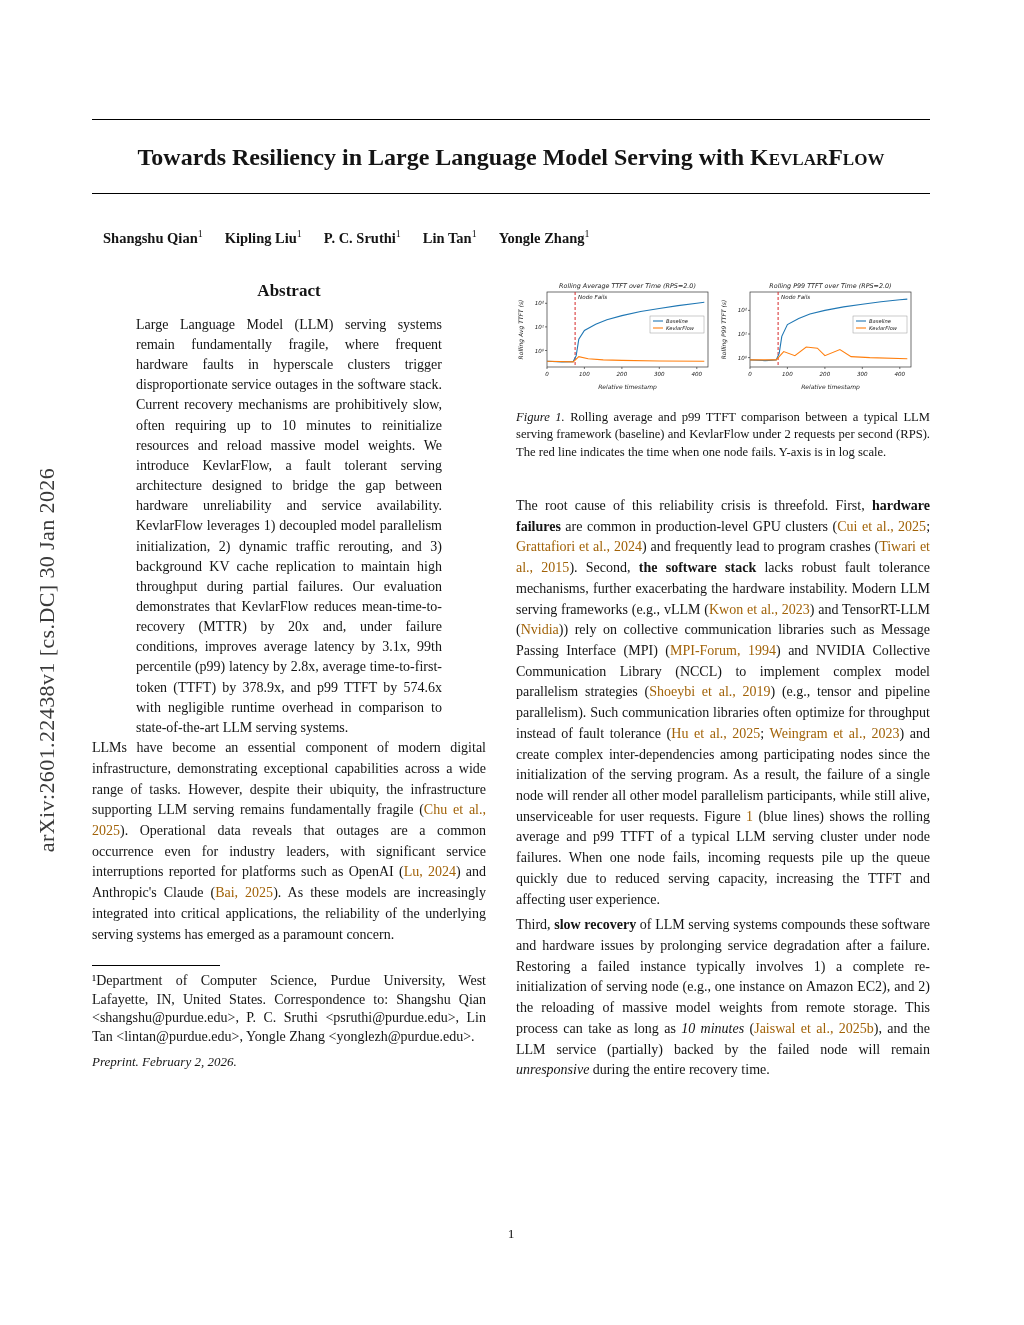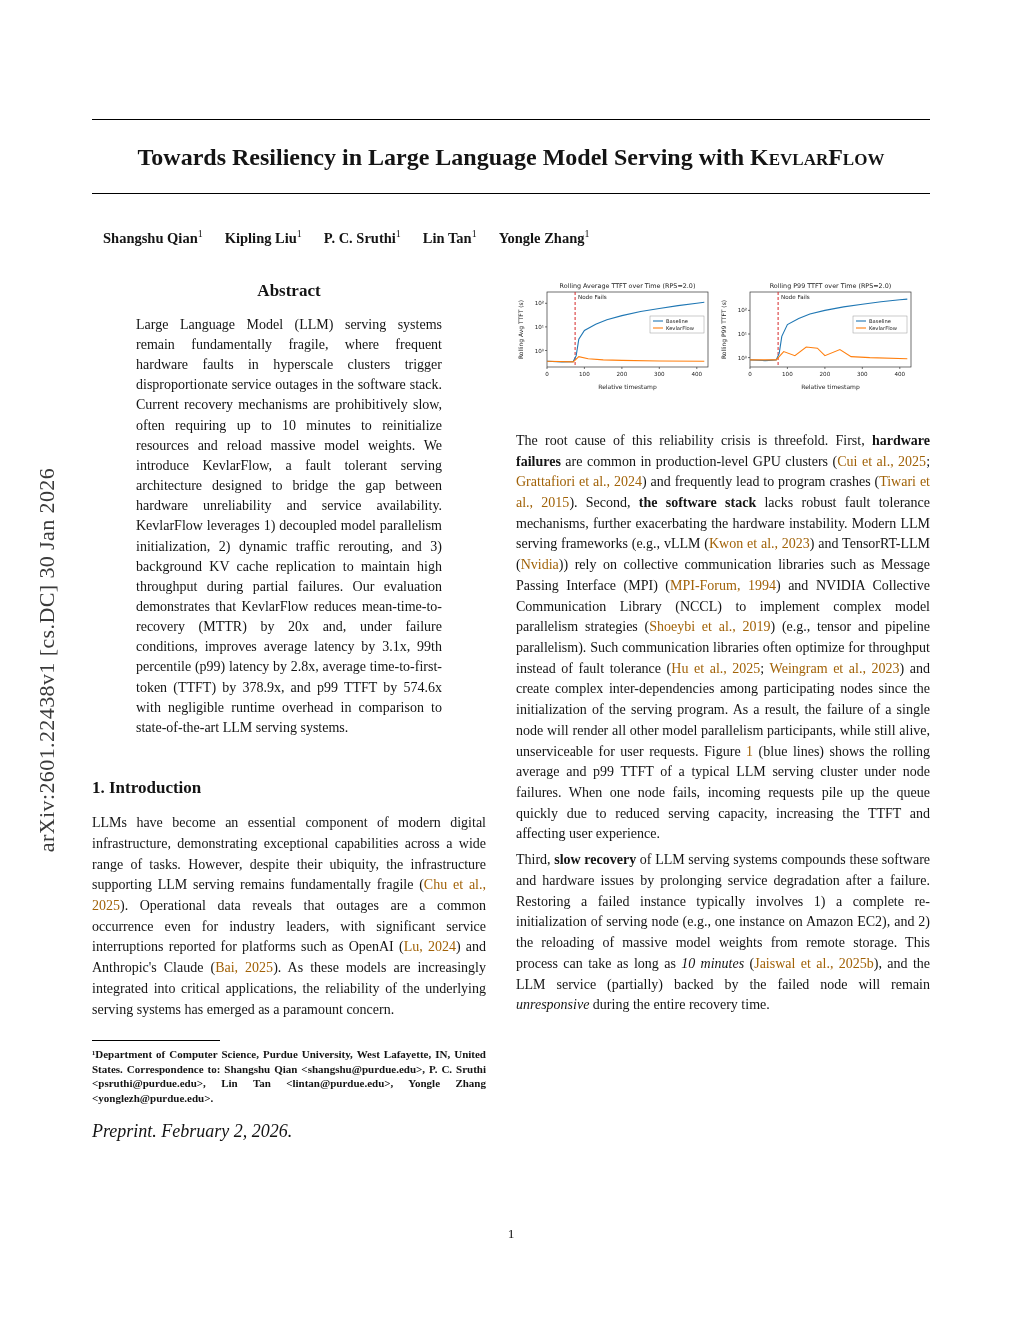--- a/index.html
+++ b/index.html
@@ -18,23 +18,23 @@
   .author sup{font-size:10px;font-weight:normal;}
   .columns{display:flex;margin-top:32px;}
   .col-left{width:394px;flex:none;}
   .col-right{flex:1;margin-left:30px;}
   .abstract-heading{text-align:center;font-size:17px;font-weight:bold;margin:2px 0 14px;}
   .abstract-text{margin:0 44px;font-size:14px;line-height:1.44;text-align:justify;}
   .section-heading{font-size:17px;font-weight:bold;margin:40px 0 15px;}
   .body-text{font-size:14px;line-height:1.48;text-align:justify;}
   .cite{color:#a16207;}
   .fn-rule{border:none;border-top:1px solid #000;width:128px;margin:20px 0 6px;}
-  .footnote{font-size:11px;line-height:1.32;text-align:justify;font-weight:bold;}
-  .preprint{font-size:18px;font-style:italic;margin-top:16px;}
-  .figure-row{display:flex;gap:6px;}
+  .footnote{font-size:14px;line-height:1.32;text-align:justify;}
+  .preprint{font-size:13px;font-style:italic;margin-top:8px;}
+  .figure-row{display:flex;gap:6px;font-style:italic;}
   .chart-box{flex:none;}
   svg text{font-family:"DejaVu Sans",sans-serif;fill:#222;}
   .figure-caption{font-size:12.6px;line-height:1.38;text-align:justify;margin-top:13px;}
   .para{margin-top:0;}
   .para-1{margin-top:35px;}
   .para-2{margin-top:5px;}
   .page-number{position:absolute;top:1226px;left:0;width:100%;text-align:center;font-size:13.5px;}
 </style>
 </head>
 <body>
@@ -52,21 +52,20 @@
     <hr class="rule">
 
     <div class="authors"><span class="author"><b>Shangshu Qian</b><sup>1</sup></span><span class="author"><b>Kipling Liu</b><sup>1</sup></span><span class="author"><b>P. C. Sruthi</b><sup>1</sup></span><span class="author"><b>Lin Tan</b><sup>1</sup></span><span class="author"><b>Yongle Zhang</b><sup>1</sup></span></div>
 
     <div class="columns">
 
       <div class="col-left">
         <div class="abstract-heading">Abstract</div>
         <div class="abstract-text">Large Language Model (LLM) serving systems remain fundamentally fragile, where frequent hardware faults in hyperscale clusters trigger disproportionate service outages in the software stack. Current recovery mechanisms are prohibitively slow, often requiring up to 10 minutes to reinitialize resources and reload massive model weights. We introduce KevlarFlow, a fault tolerant serving architecture designed to bridge the gap between hardware unreliability and service availability. KevlarFlow leverages 1) decoupled model parallelism initialization, 2) dynamic traffic rerouting, and 3) background KV cache replication to maintain high throughput during partial failures. Our evaluation demonstrates that KevlarFlow reduces mean-time-to-recovery (MTTR) by 20x and, under failure conditions, improves average latency by 3.1x, 99th percentile (p99) latency by 2.8x, average time-to-first-token (TTFT) by 378.9x, and p99 TTFT by 574.6x with negligible runtime overhead in comparison to state-of-the-art LLM serving systems.</div>
 
-        <div class="section-heading">1. Introduction</div>
         <div class="body-text">LLMs have become an essential component of modern digital infrastructure, demonstrating exceptional capabilities across a wide range of tasks. However, despite their ubiquity, the infrastructure supporting LLM serving remains fundamentally fragile (<span class="cite">Chu et al., 2025</span>). Operational data reveals that outages are a common occurrence even for industry leaders, with significant service interruptions reported for platforms such as OpenAI (<span class="cite">Lu, 2024</span>) and Anthropic's Claude (<span class="cite">Bai, 2025</span>). As these models are increasingly integrated into critical applications, the reliability of the underlying serving systems has emerged as a paramount concern.</div>
 
         <hr class="fn-rule">
         <div class="footnote">¹Department of Computer Science, Purdue University, West Lafayette, IN, United States.  Correspondence to: Shangshu Qian &lt;shangshu@purdue.edu&gt;, P. C. Sruthi &lt;psruthi@purdue.edu&gt;, Lin Tan &lt;lintan@purdue.edu&gt;, Yongle Zhang &lt;yonglezh@purdue.edu&gt;.</div>
         <div class="preprint">Preprint. February 2, 2026.</div>
       </div>
 
       <div class="col-right">
         <div class="figure-row">
           <div class="chart-box"><svg width="197" height="113" viewBox="0 0 197 113" xmlns="http://www.w3.org/2000/svg">
@@ -125,20 +124,21 @@
                 <text x="62.1" y="20" font-size="5.6" fill="#d62728">Node Fails</text>
                 <polyline points="31,80.9 46,81.6 57.2,80.9 60.2,74.4 62.8,57.3 68.4,45.6 79.7,39.6 90.9,35 105.9,31.4 124.6,27.9 143.3,25.3 162,22.8 180.8,20.8 188.3,20.1" fill="none" stroke="#1f77b4" stroke-width="1.1"></polyline>
                 <polyline points="31,80.9 57.2,80.9 64.7,72.6 75.9,76.7 87.2,68 98.4,69.2 105.9,76.7 120.9,70.5 132.1,77.6 150.8,78.6 188.3,79.7" fill="none" stroke="#ff7f0e" stroke-width="1.1"></polyline>
                 <rect x="134" y="37" width="54" height="17" fill="#fff" stroke="#999" stroke-width="0.5"></rect>
                 <line x1="137" y1="42" x2="147" y2="42" stroke="#1f77b4" stroke-width="1.1"></line>
                 <text x="150" y="44" font-size="5.2">Baseline</text>
                 <line x1="137" y1="49" x2="147" y2="49" stroke="#ff7f0e" stroke-width="1.1"></line>
                 <text x="150" y="51" font-size="5.2">KevlarFlow</text>
               </svg></div>
         </div>
+        <div class="figure-caption"><i>Figure 1.</i> Rolling average and p99 TTFT comparison between a typical LLM serving framework (baseline) and KevlarFlow under 2 requests per second (RPS). The red line indicates the time when one node fails. Y-axis is in log scale.</div>
 
         <div class="body-text para para-1">The root cause of this reliability crisis is threefold. First, <b>hardware failures</b> are common in production-level GPU clusters (<span class="cite">Cui et al., 2025</span>; <span class="cite">Grattafiori et al., 2024</span>) and frequently lead to program crashes (<span class="cite">Tiwari et al., 2015</span>). Second, <b>the software stack</b> lacks robust fault tolerance mechanisms, further exacerbating the hardware instability. Modern LLM serving frameworks (e.g., vLLM (<span class="cite">Kwon et al., 2023</span>) and TensorRT-LLM (<span class="cite">Nvidia</span>)) rely on collective communication libraries such as Message Passing Interface (MPI) (<span class="cite">MPI-Forum, 1994</span>) and NVIDIA Collective Communication Library (NCCL) to implement complex model parallelism strategies (<span class="cite">Shoeybi et al., 2019</span>) (e.g., tensor and pipeline parallelism). Such communication libraries often optimize for throughput instead of fault tolerance (<span class="cite">Hu et al., 2025</span>; <span class="cite">Weingram et al., 2023</span>) and create complex inter-dependencies among participating nodes since the initialization of the serving program. As a result, the failure of a single node will render all other model parallelism participants, while still alive, unserviceable for user requests. Figure <span class="cite">1</span> (blue lines) shows the rolling average and p99 TTFT of a typical LLM serving cluster under node failures. When one node fails, incoming requests pile up the queue quickly due to reduced serving capacity, increasing the TTFT and affecting user experience.</div>
         <div class="body-text para para-2">Third, <b>slow recovery</b> of LLM serving systems compounds these software and hardware issues by prolonging service degradation after a failure. Restoring a failed instance typically involves 1) a complete re-initialization of serving node (e.g., one instance on Amazon EC2), and 2) the reloading of massive model weights from remote storage. This process can take as long as <i>10 minutes</i> (<span class="cite">Jaiswal et al., 2025b</span>), and the LLM service (partially) backed by the failed node will remain <i>unresponsive</i> during the entire recovery time.</div>
       </div>
 
     </div>
 
     <div class="page-number">1</div>
 
   </div>

